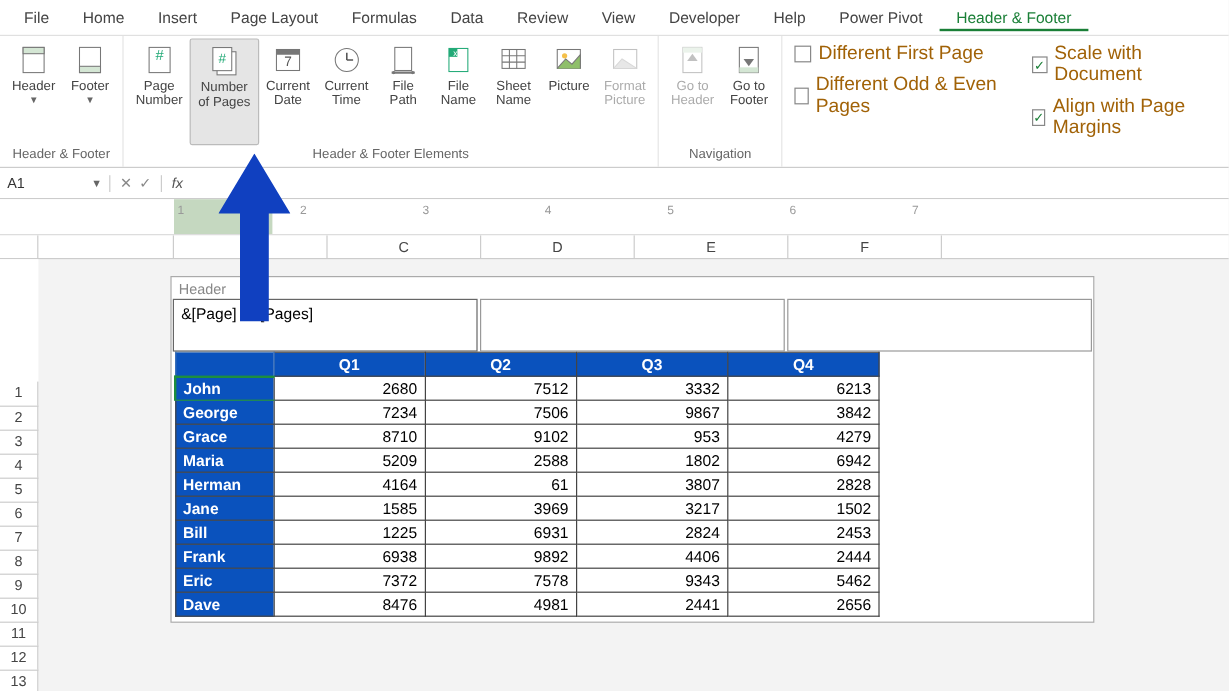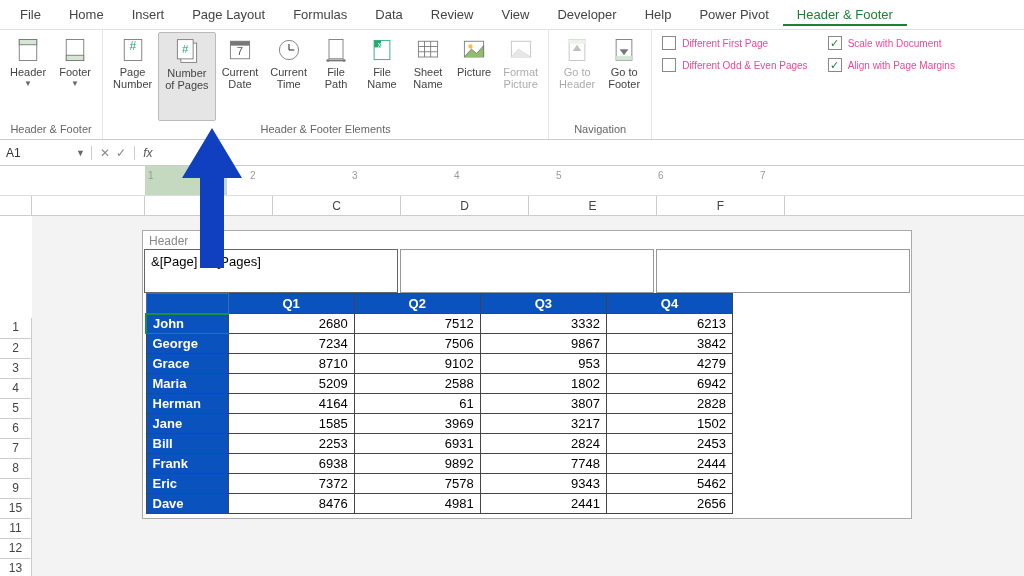--- a/index.html
+++ b/index.html
@@ -17,21 +17,21 @@
   .rbtn { display: flex; flex-direction: column; align-items: center; justify-content: flex-start; padding: 4px 6px 2px 6px; font-size: 11px; color: #444; position: relative; min-width: 46px; }
   .rbtn .icon { width: 28px; height: 28px; margin-bottom: 2px; display:flex; align-items:center; justify-content:center; }
   .rbtn.highlighted { background: #e5e5e5; border: 1px solid #bbb; border-radius: 2px; }
   .rbtn .label { text-align:center; line-height: 12px; white-space: pre; }
   .rbtn .dropdown { font-size: 8px; color:#666; margin-top:1px; }
   .group-label { font-size: 11px; color: #666; padding: 2px 0 4px 0; width:100%; text-align:center; }
   .disabled { opacity: .45; }
   
   .options-group { flex-direction: column; align-items: flex-start; padding: 6px 10px 0 10px; }
   .opt-col { display:flex; gap: 20px; }
-  .opt-list { display:flex; flex-direction:column; gap:8px; font-size:10px; color:#ec4899; }
+  .opt-list { display:flex; flex-direction:column; gap:8px; font-size:16px; color:#a16207; }
   .opt-item { display:flex; align-items:center; gap:6px; }
   .chk { width:14px; height:14px; border:1px solid #888; display:inline-flex; align-items:center; justify-content:center; font-size:11px; }
   .chk.on::after { content:"✓"; color:#1a7f37; }
 
   
   .fbar { background:#fff; height:26px; border-bottom:1px solid #ccc; display:flex; align-items:center; font-size:12px; }
   .name-box { width:92px; border-right:1px solid #ccc; padding:0 6px; display:flex; justify-content:space-between; align-items:center; }
   .nb-val { color:#333; }
   .nb-arrow { font-size:9px; color:#666; }
   .fbar-btns { display:flex; gap:6px; padding:0 8px; color:#888; }
@@ -327,21 +327,21 @@
     <div id="rownums">
         <div class="row-h first">1</div>
         <div class="row-h">2</div>
         <div class="row-h">3</div>
         <div class="row-h">4</div>
         <div class="row-h">5</div>
         <div class="row-h">6</div>
         <div class="row-h">7</div>
         <div class="row-h">8</div>
         <div class="row-h">9</div>
-        <div class="row-h">15</div>
+        <div class="row-h">10</div>
         <div class="row-h">11</div>
         <div class="row-h">12</div>
         <div class="row-h">13</div>
       </div>
   </div>
   <div class="page-area">
     <div class="page-gap-top"></div>
     <div class="page">
       <div class="hdr-label">Header</div>
       <div class="hdr-row">
@@ -397,30 +397,30 @@
             </tr>
             <tr>
               <td>Jane</td>
               <td>1585</td>
               <td>3969</td>
               <td>3217</td>
               <td>1502</td>
             </tr>
             <tr>
               <td>Bill</td>
-              <td>2253</td>
+              <td>1225</td>
               <td>6931</td>
               <td>2824</td>
               <td>2453</td>
             </tr>
             <tr>
               <td>Frank</td>
               <td>6938</td>
               <td>9892</td>
-              <td>7748</td>
+              <td>4406</td>
               <td>2444</td>
             </tr>
             <tr>
               <td>Eric</td>
               <td>7372</td>
               <td>7578</td>
               <td>9343</td>
               <td>5462</td>
             </tr>
             <tr>

